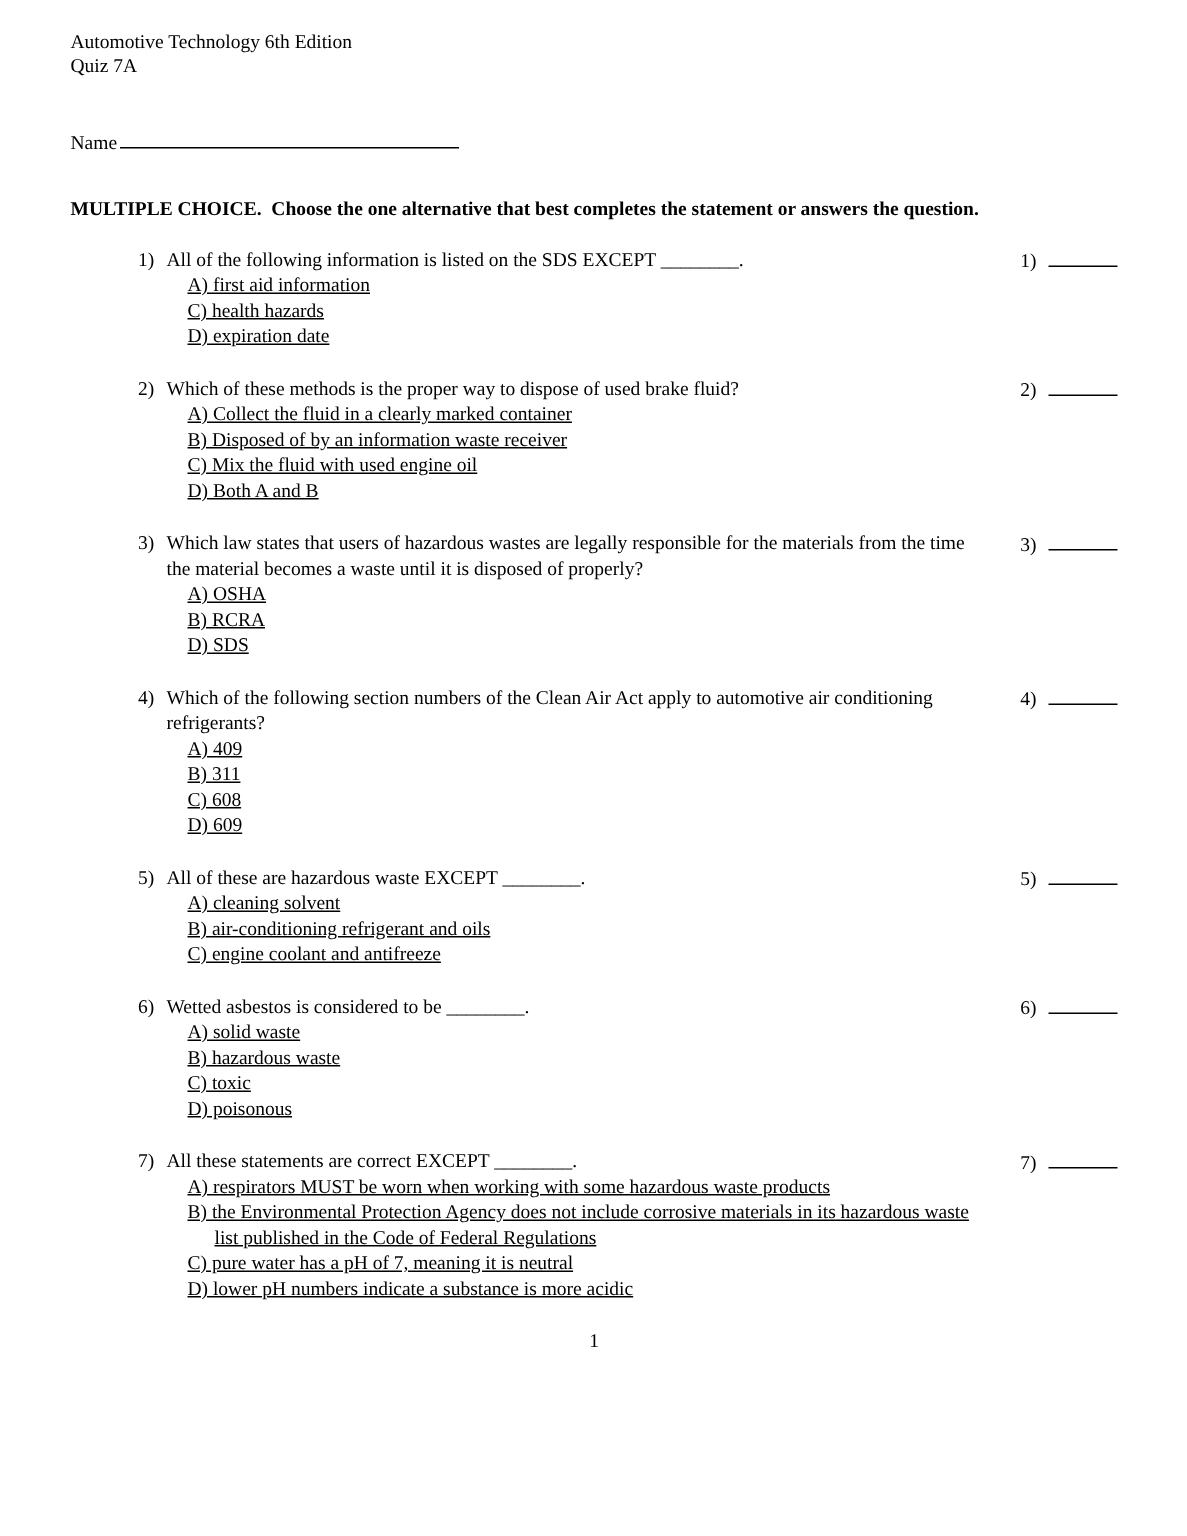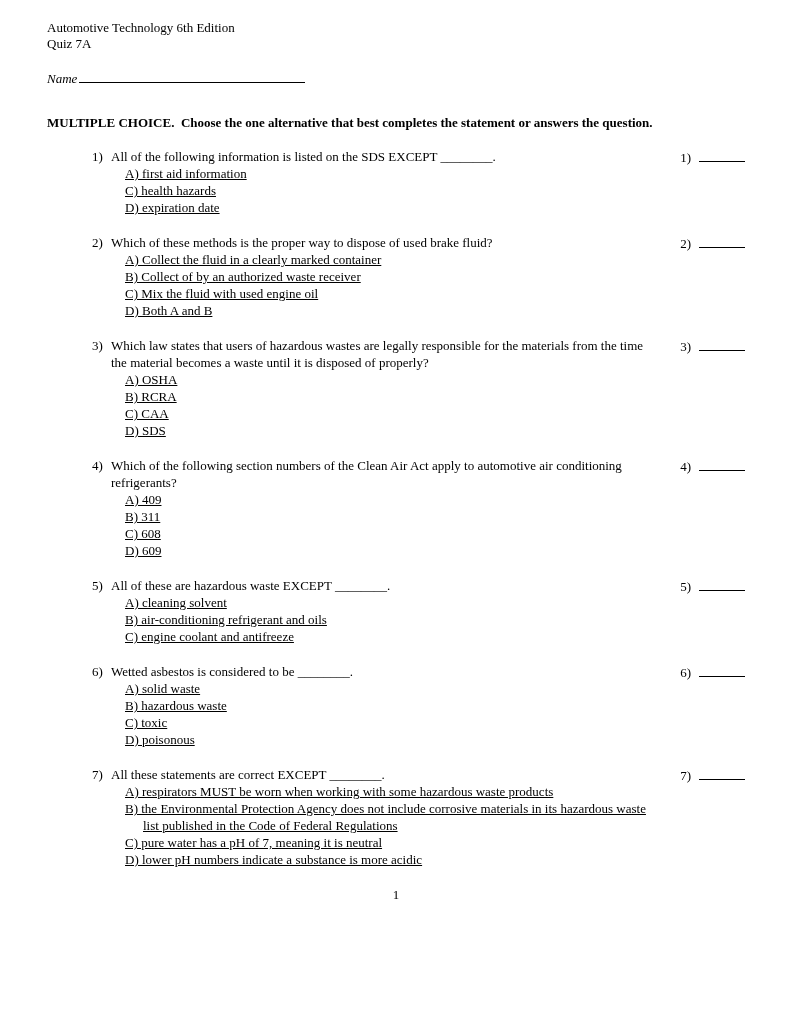--- a/index.html
+++ b/index.html
@@ -18,23 +18,22 @@
   }
   .page {
     box-sizing: border-box;
     width: 791px;
     height: 763px;
     padding: 20px 46px 0 47px;
     position: relative;
   }
   .header-line { line-height: 16px; }
   .name-row {
-    margin-top: 16px;
+    margin-top: 32px;
     height: 20px;
-    font-style: italic;
   }
   .name-line {
     display: inline-block;
     width: 226px;
     height: 14px;
     border-bottom: 1px solid #000;
     margin-left: 2px;
     vertical-align: baseline;
   }
   .instructions {
@@ -116,38 +115,37 @@
       </div>
     </div>
 
     <div class="question">
       <div class="q-row">
         <span class="q-num">2)</span>
         <span class="q-text">Which of these methods is the proper way to dispose of used brake fluid?</span>
       </div>
       <div class="choices">
         <div class="choice">A) Collect the fluid in a clearly marked container</div>
-        <div class="choice">B) Collect of by an authorized waste receiver</div>
+        <div class="choice">B) Disposed of by an information waste receiver</div>
         <div class="choice">C) Mix the fluid with used engine oil</div>
         <div class="choice">D) Both A and B</div>
       </div>
       <div class="answer">
         <span>2)</span><span class="a-line"></span>
       </div>
     </div>
 
     <div class="question">
       <div class="q-row">
         <span class="q-num">3)</span>
         <span class="q-text">Which law states that users of hazardous wastes are legally responsible for the materials from the time the material becomes a waste until it is disposed of properly?</span>
       </div>
       <div class="choices">
         <div class="choice">A) OSHA</div>
         <div class="choice">B) RCRA</div>
-        <div class="choice">C) CAA</div>
         <div class="choice">D) SDS</div>
       </div>
       <div class="answer">
         <span>3)</span><span class="a-line"></span>
       </div>
     </div>
 
     <div class="question">
       <div class="q-row">
         <span class="q-num">4)</span>

